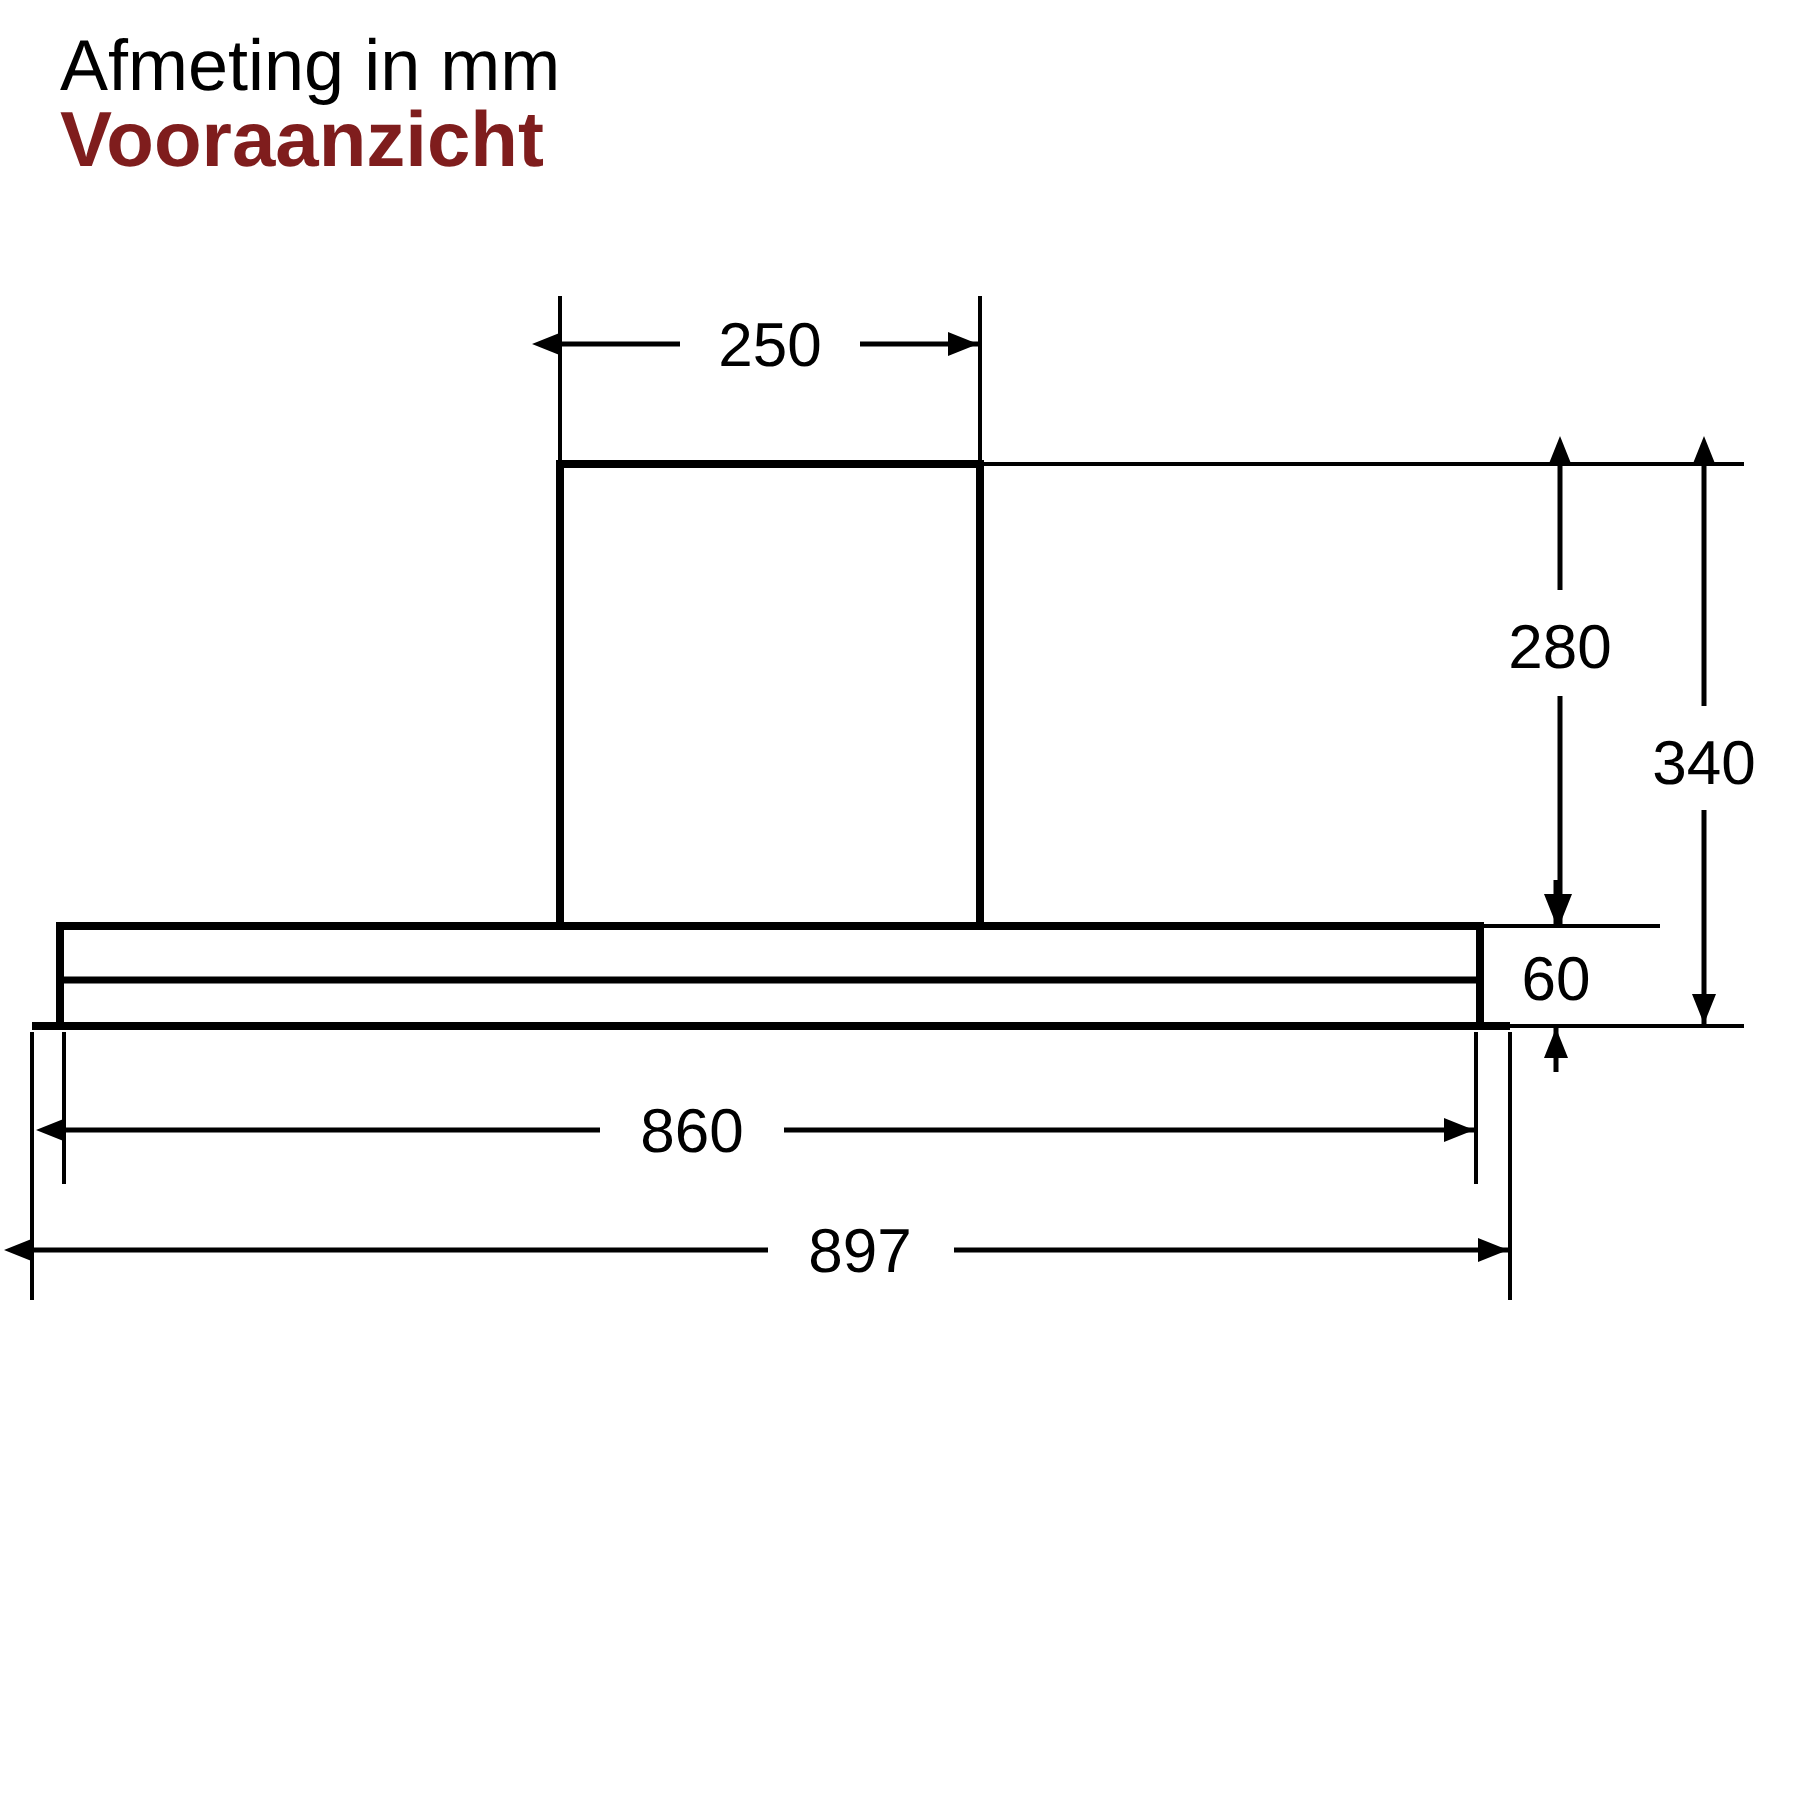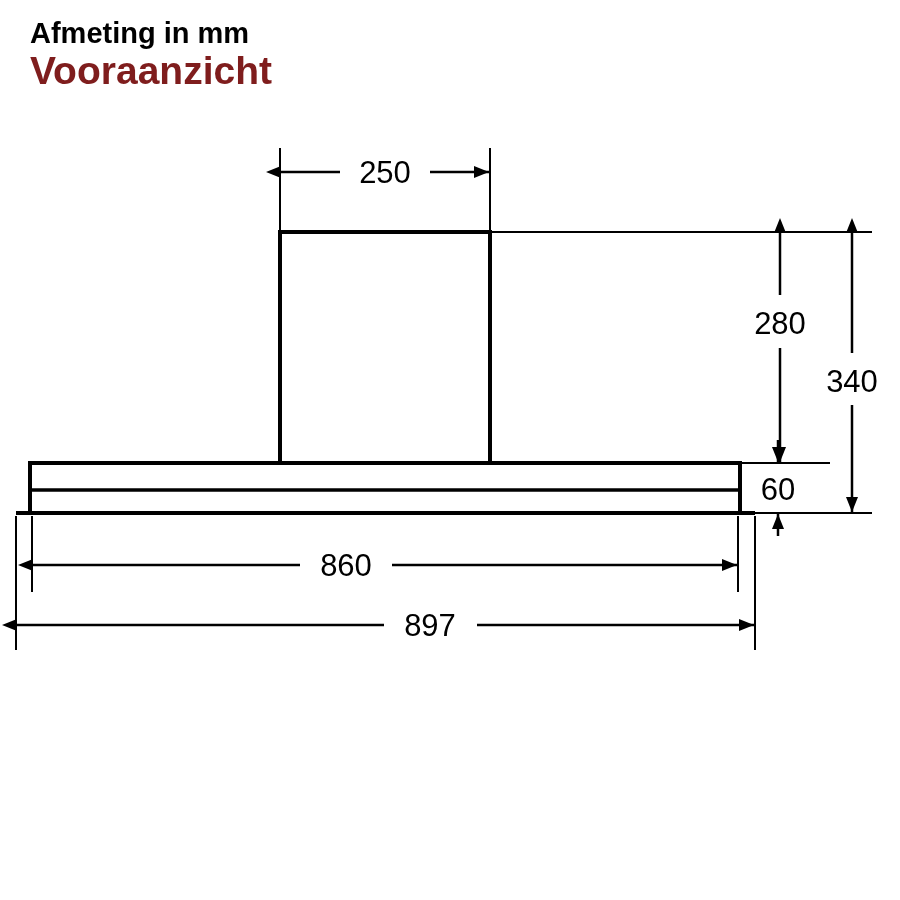--- a/index.html
+++ b/index.html
@@ -20,22 +20,22 @@
     width: 900px;
     height: 900px;
   }
   .title-block {
     position: absolute;
     left: 30px;
     top: 14px;
     width: 500px;
   }
   .title-line-1 {
-    font-size: 29px;
-    font-weight: 700;
+    font-size: 36px;
+    font-weight: 400;
     line-height: 38px;
     letter-spacing: 0px;
     color: #000;
     white-space: nowrap;
   }
   .title-line-2 {
     font-size: 39px;
     font-weight: 700;
     line-height: 38px;
     letter-spacing: 0px;

